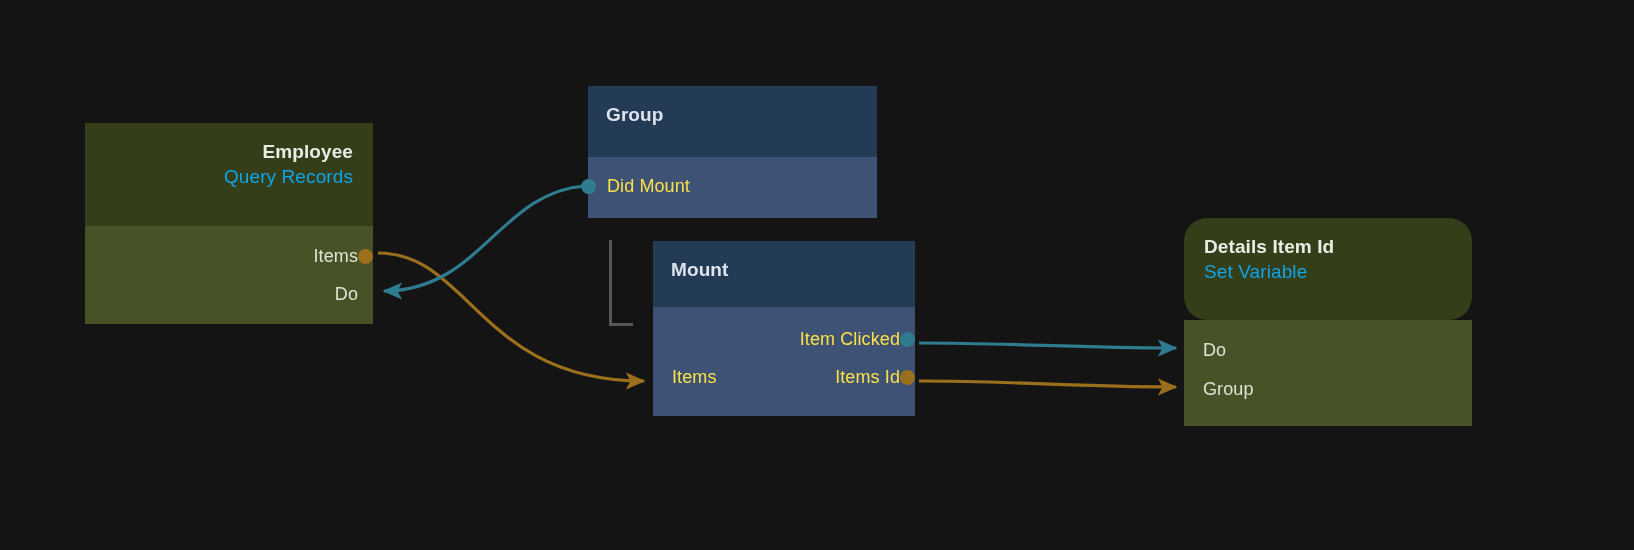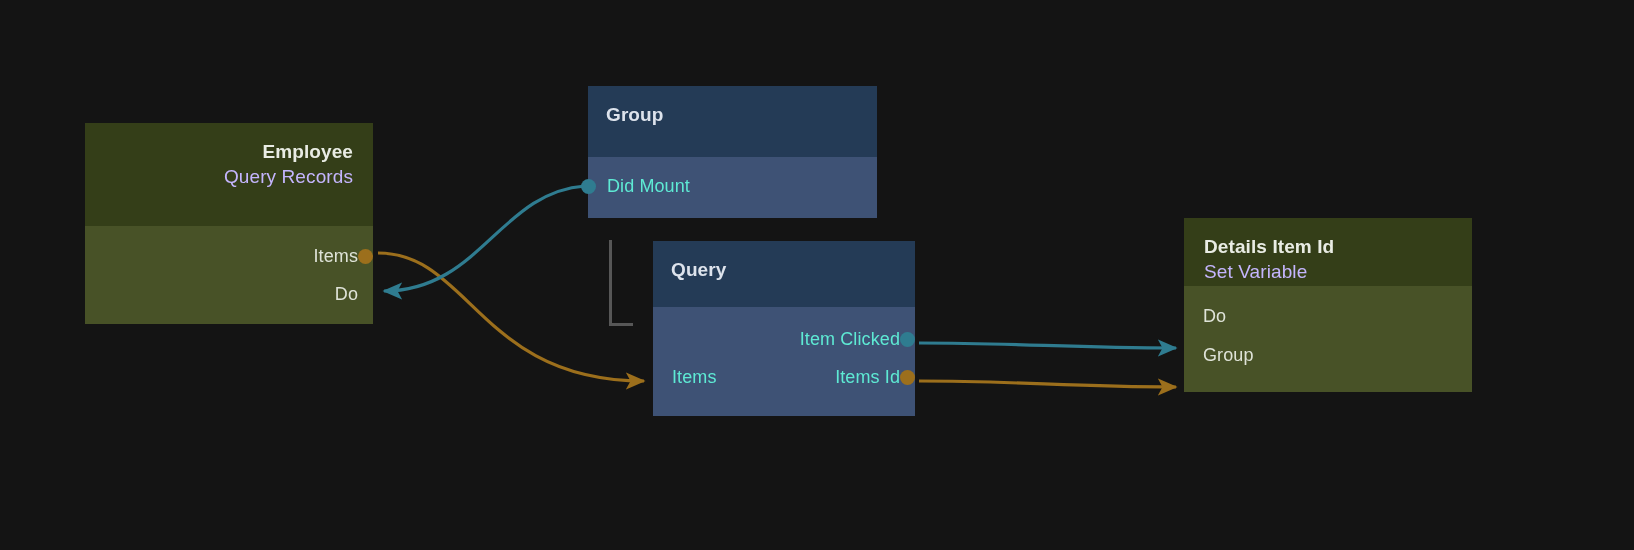--- a/index.html
+++ b/index.html
@@ -56,21 +56,21 @@
     white-space: nowrap;
   }
   .node-body {
     position: relative;
     box-sizing: border-box;
   }
 
   
   .node-green .node-header { background: #343e18; }
   .node-green .node-body   { background: #485227; }
-  .node-green .node-subtitle { color: #c4b5fd; }
+  .node-green .node-subtitle { color: #0ea5e9; }
 
   
   .node-blue .node-header { background: #243b56; padding-left: 18px; }
   .node-blue .node-body   { background: #3e5275; }
   .node-blue .node-title  { color: #dde3ec; }
 
   .port-row {
     position: absolute;
     height: 22px;
     display: flex;
@@ -84,21 +84,21 @@
   .port-row.in {
     left: 19px;
     justify-content: flex-start;
   }
   .port-label {
     font-size: 18px;
     line-height: 22px;
     letter-spacing: 0.1px;
   }
   .node-green .port-label { color: #dfe3d8; }
-  .node-blue  .port-label { color: #5eead4; }
+  .node-blue  .port-label { color: #fde047; }
 
   .port-dot {
     position: absolute;
     width: 15px;
     height: 15px;
     border-radius: 50%;
     margin-top: -7.5px;
     margin-left: -7.5px;
   }
   .port-dot.gold { background: #9c6f1c; }
@@ -160,39 +160,39 @@
     <div class="node-body" style="height:61px;">
       <div class="port-row in" style="top:18px;">
         <span class="port-dot teal" style="left:-19px; top:11px;"></span>
         <span class="port-label">Did Mount</span>
       </div>
     </div>
   </div>
 
   <div class="node node-blue" style="left:653px; top:241px; width:262px; height:175px;">
     <div class="node-header" style="height:66px;">
-      <div class="node-title">Query</div>
+      <div class="node-title">Mount</div>
     </div>
     <div class="node-body" style="height:109px;">
       <div class="port-row out" style="top:21px;">
         <span class="port-label">Item Clicked</span>
         <span class="port-dot teal" style="right:-15px; top:11px;"></span>
       </div>
       <div class="port-row out" style="top:59px;">
         <span class="port-label">Items Id</span>
         <span class="port-dot gold" style="right:-15px; top:11px;"></span>
       </div>
       <div class="port-row in" style="top:59px;">
         <span class="port-label">Items</span>
       </div>
     </div>
   </div>
 
   <div class="node node-green" style="left:1184px; top:218px; width:288px; height:200px;">
-    <div class="node-header" style="height:68px;">
+    <div class="node-header" style="height:102px;border-radius:23px;">
       <div class="node-title">Details Item Id</div>
       <div class="node-subtitle">Set Variable</div>
     </div>
     <div class="node-body" style="height:106px;">
       <div class="port-row in" style="top:19px;">
         <span class="port-label">Do</span>
       </div>
       <div class="port-row in" style="top:58px;">
         <span class="port-label">Group</span>
       </div>

